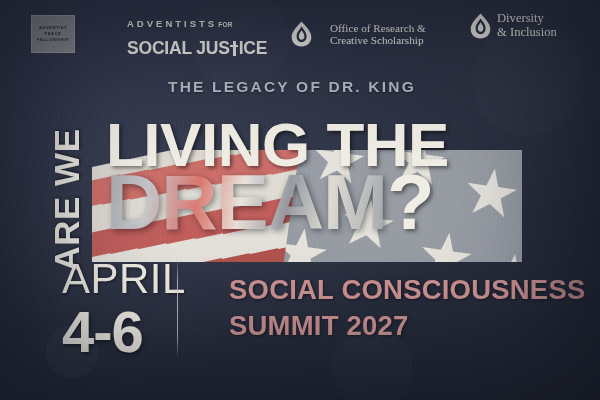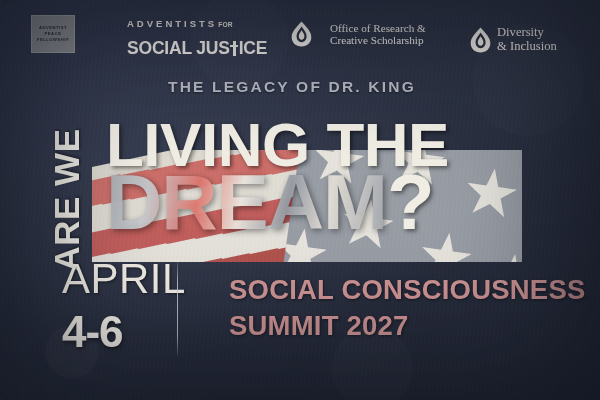--- a/index.html
+++ b/index.html
@@ -173,21 +173,21 @@
     content: "";
     position: absolute;
     left: 0.6px; top: -9.5px;
     width: 8.2px; height: 2.4px;
     background: #f4f2ec;
   }
 
   
   .logo-flame { align-items: center; gap: 6px; }
   .logo-ors { left: 291px; top: 21px; }
-  .logo-di  { left: 470px; top: 26px; }
+  .logo-di  { left: 470px; top: 12px; }
   .flame-mark { width: 21px; height: 26px; flex: 0 0 auto; }
   .logo-flame .name {
     font-family: "Liberation Serif", serif;
     color: #f1efe9;
     font-size: 11.4px;
     line-height: 1.08;
     white-space: nowrap;
   }
   .logo-ors .name { font-size: 11.2px; margin-left: 12px; }
   .logo-di .name { font-size: 12.6px; }
@@ -275,25 +275,25 @@
   .date-month {
     color: #efece4;
     font-size: 42px;
     font-weight: 400;
     letter-spacing: 0.5px;
     line-height: 1;
     text-shadow: 1px 1px 3px rgba(0,0,0,0.5);
   }
   .date-days {
     color: #f2efe7;
-    font-size: 44px;
+    font-size: 58px;
     font-weight: bold;
     letter-spacing: -1px;
     line-height: 1.02;
-    margin-top: 10px;
+    margin-top: 2px;
     text-shadow: 1px 2px 4px rgba(0,0,0,0.5);
   }
 
   .divider {
     position: absolute;
     left: 177px;
     top: 262px;
     width: 1px;
     height: 94px;
     background: linear-gradient(180deg, rgba(200,203,210,0.15) 0%, rgba(200,203,210,0.85) 22%, rgba(200,203,210,0.85) 78%, rgba(200,203,210,0.15) 100%);

